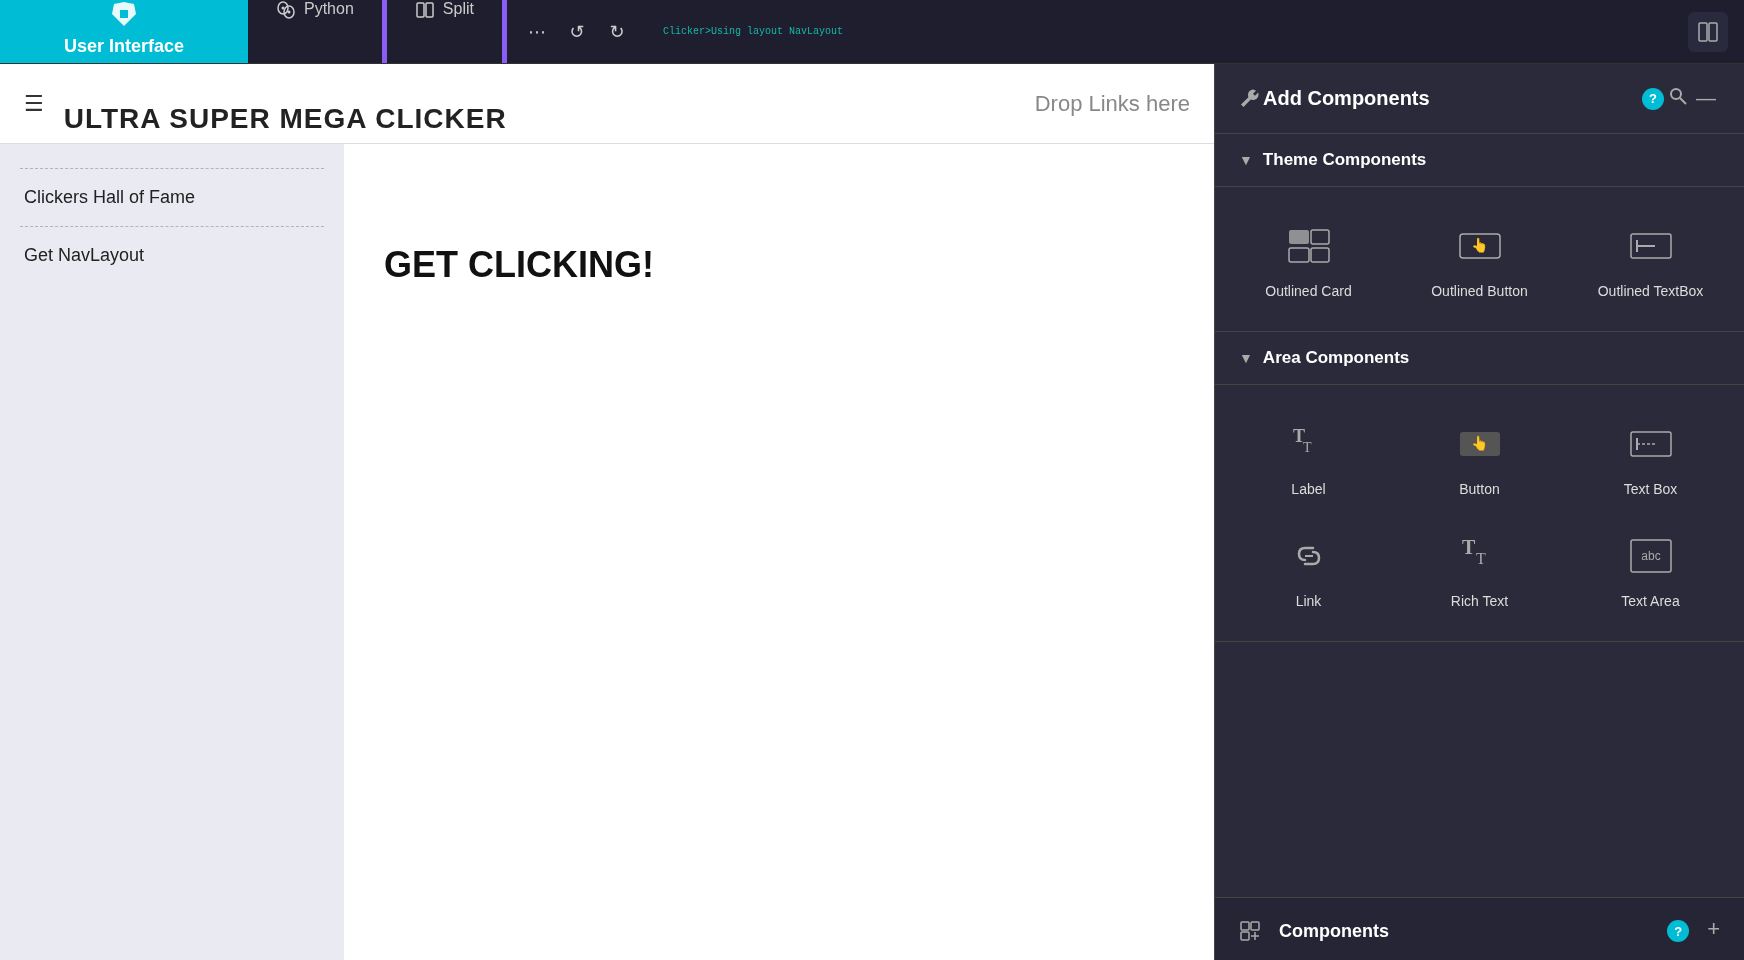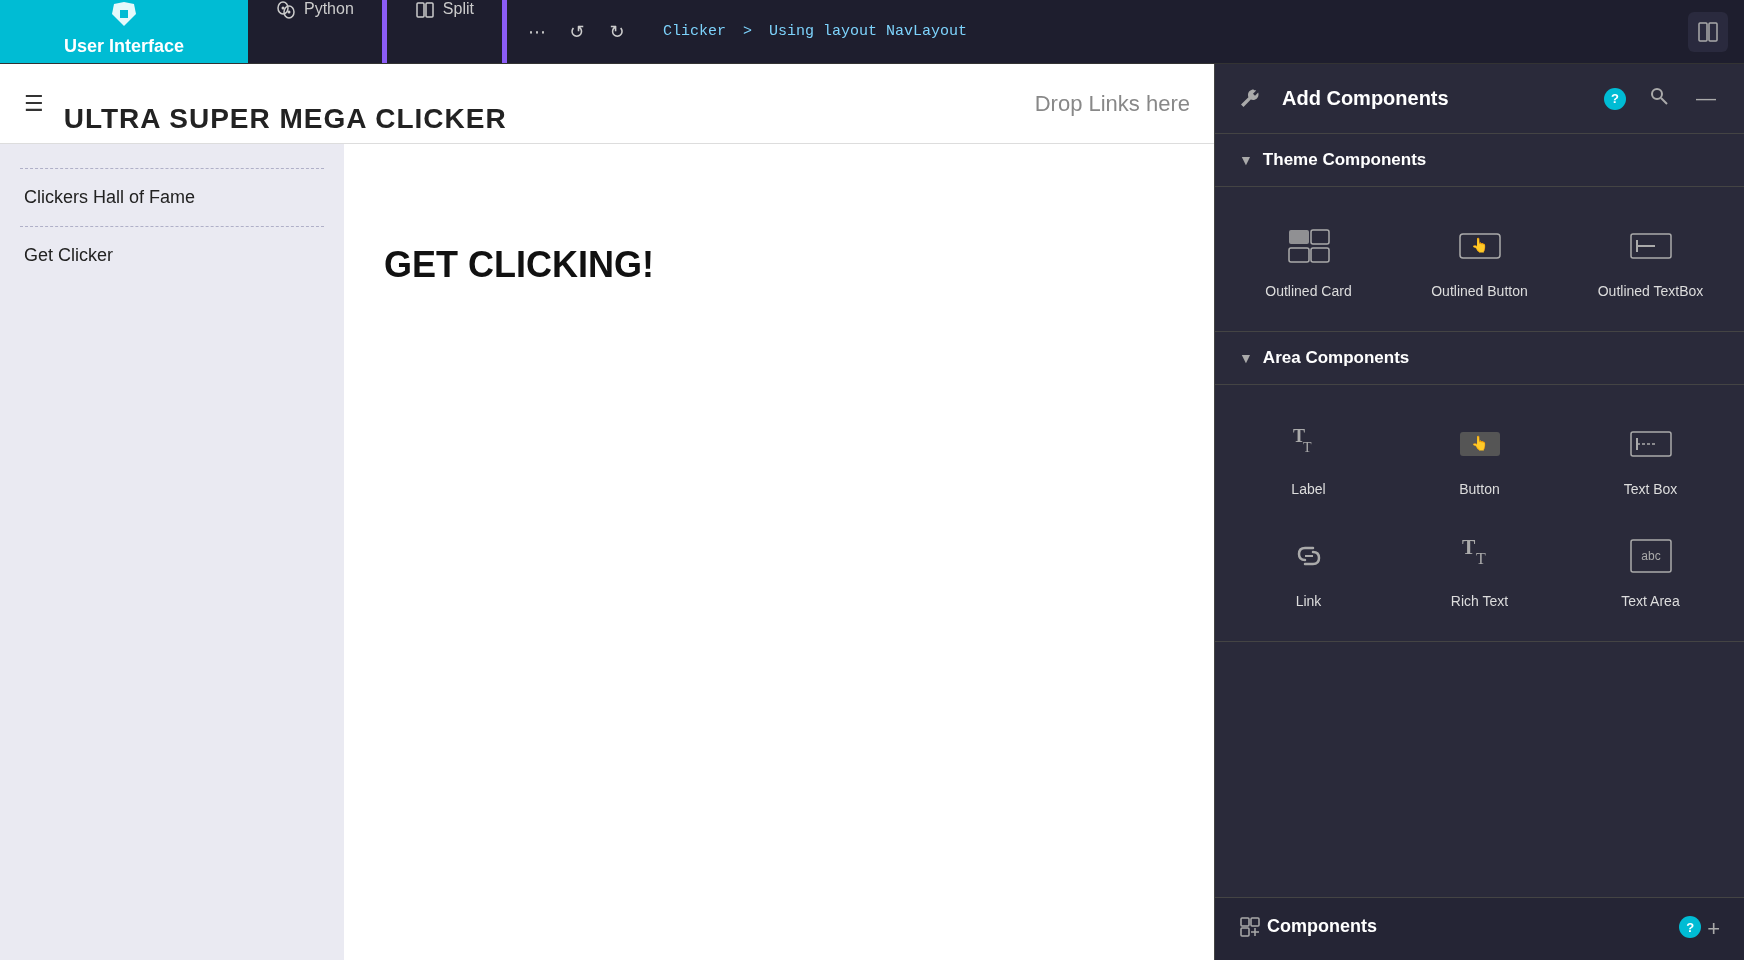--- a/index.html
+++ b/index.html
@@ -64,23 +64,23 @@
       align-items: center;
       justify-content: center;
       color: #ccc;
       font-size: 18px;
       cursor: pointer;
       border-radius: 4px;
     }
     .topbar-breadcrumb {
       display: flex;
       align-items: center;
-      gap: 17px;
-      color: #7dd3fc;
-      font-size: 15px;
+      gap: 0;
+      color: #14b8a6;
+      font-size: 10px;
       padding: 0 16px;
       font-family: 'Courier New', monospace;
     }
     .topbar-right {
       margin-left: auto;
       padding-right: 16px;
     }
     .topbar-right-btn {
       width: 40px;
       height: 40px;
@@ -184,21 +184,21 @@
       background: #2a2a3a;
       display: flex;
       flex-direction: column;
       border-left: 1px solid #444;
       overflow-y: auto;
       flex-shrink: 0;
     }
     .right-panel-header {
       display: flex;
       align-items: center;
-      gap: 19px;
+      gap: 0;
       padding: 18px 24px;
       border-bottom: 1px solid #444;
     }
     .right-panel-title {
       color: white;
       font-size: 20px;
       font-weight: 700;
       flex: 1;
     }
     .right-panel-help {
@@ -274,22 +274,22 @@
     }
     .component-label {
       color: #ddd;
       font-size: 14px;
       font-weight: 400;
     }
 
     
     .right-panel-bottom {
       display: flex;
-      align-items: flex-start;
-      gap: 6px;
+      align-items: flex-end;
+      gap: 18px;
       padding: 18px 24px;
       background: #252535;
       border-top: 1px solid #444;
       margin-top: auto;
     }
     .bottom-title {
       color: white;
       font-size: 18px;
       font-weight: 600;
       flex: 1;
@@ -374,21 +374,21 @@
 
     <div class="app-content">
 
       <div class="app-sidebar">
         <hr class="sidebar-divider">
         <div class="sidebar-item">
           <span>Clickers Hall of Fame</span>
         </div>
         <hr class="sidebar-divider">
         <div class="sidebar-item">
-          <span>Get Clicker</span>
+          <span>Get NavLayout</span>
         </div>
       </div>
 
       <div class="app-main">
         <div class="main-heading">GET CLICKING!</div>
       </div>
     </div>
   </div>
 
   <div class="right-panel">

